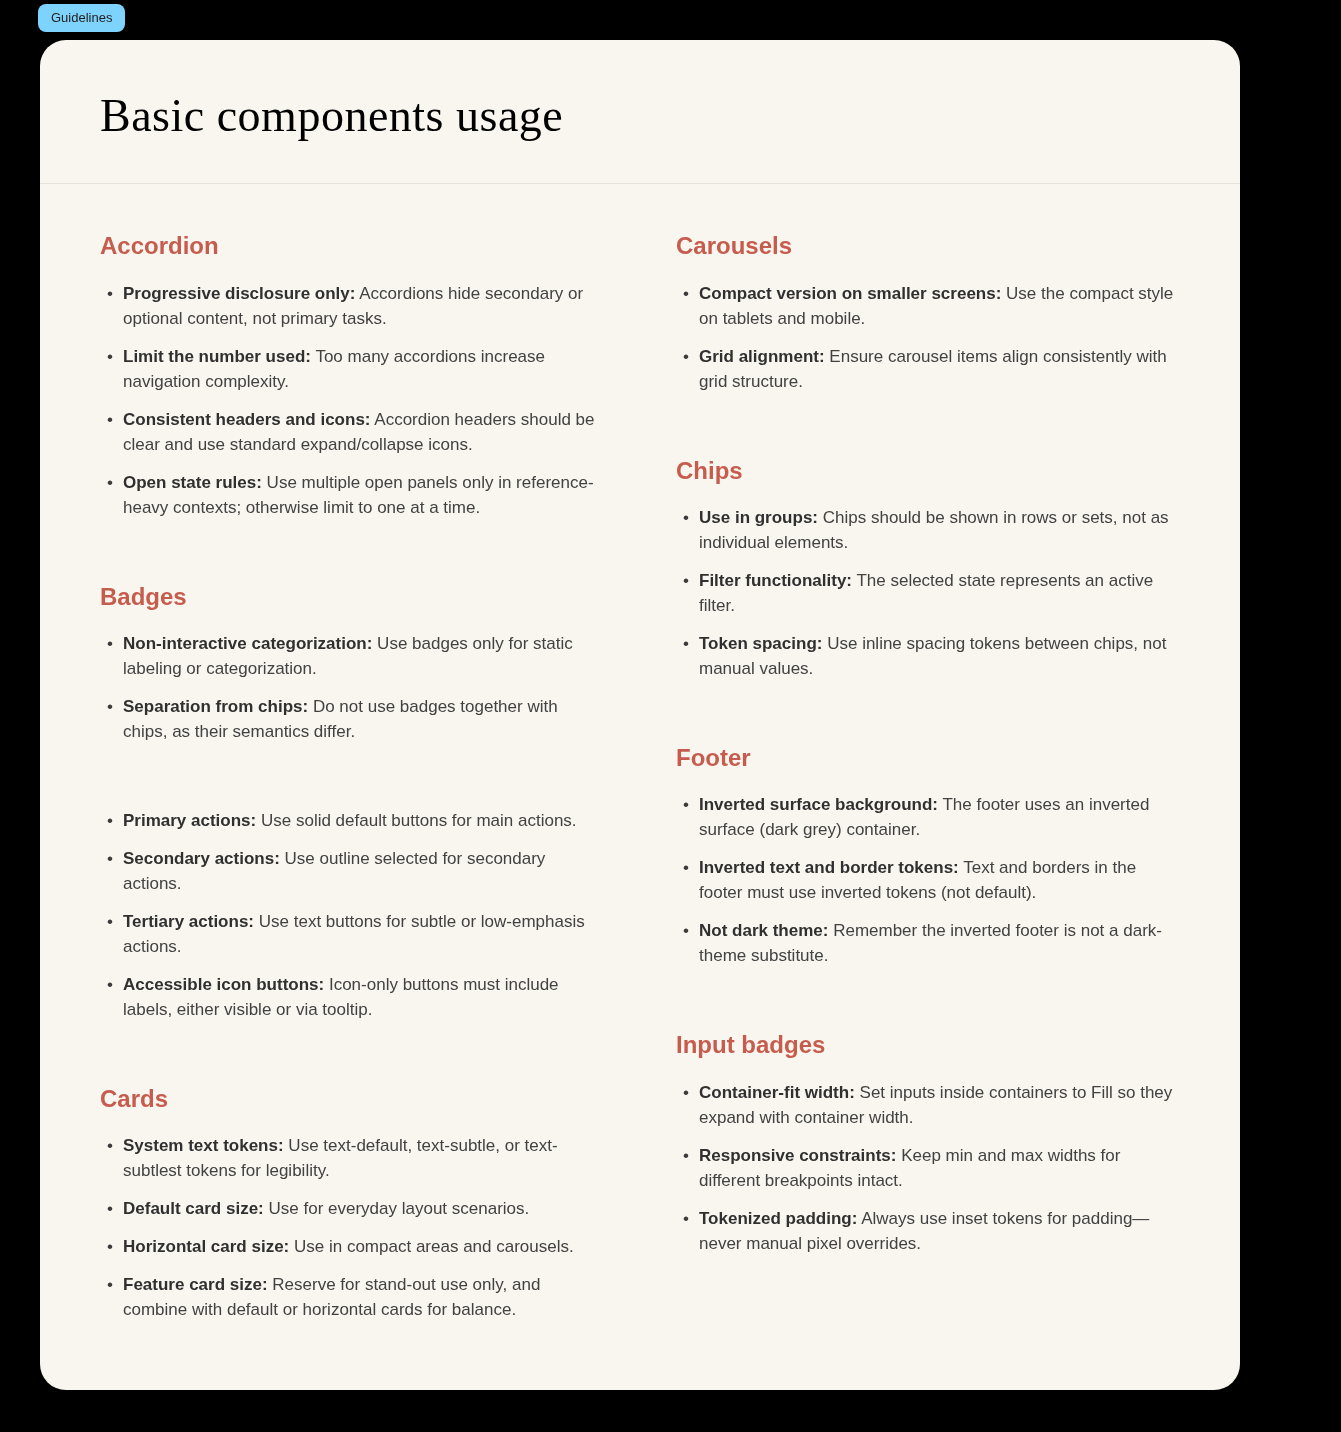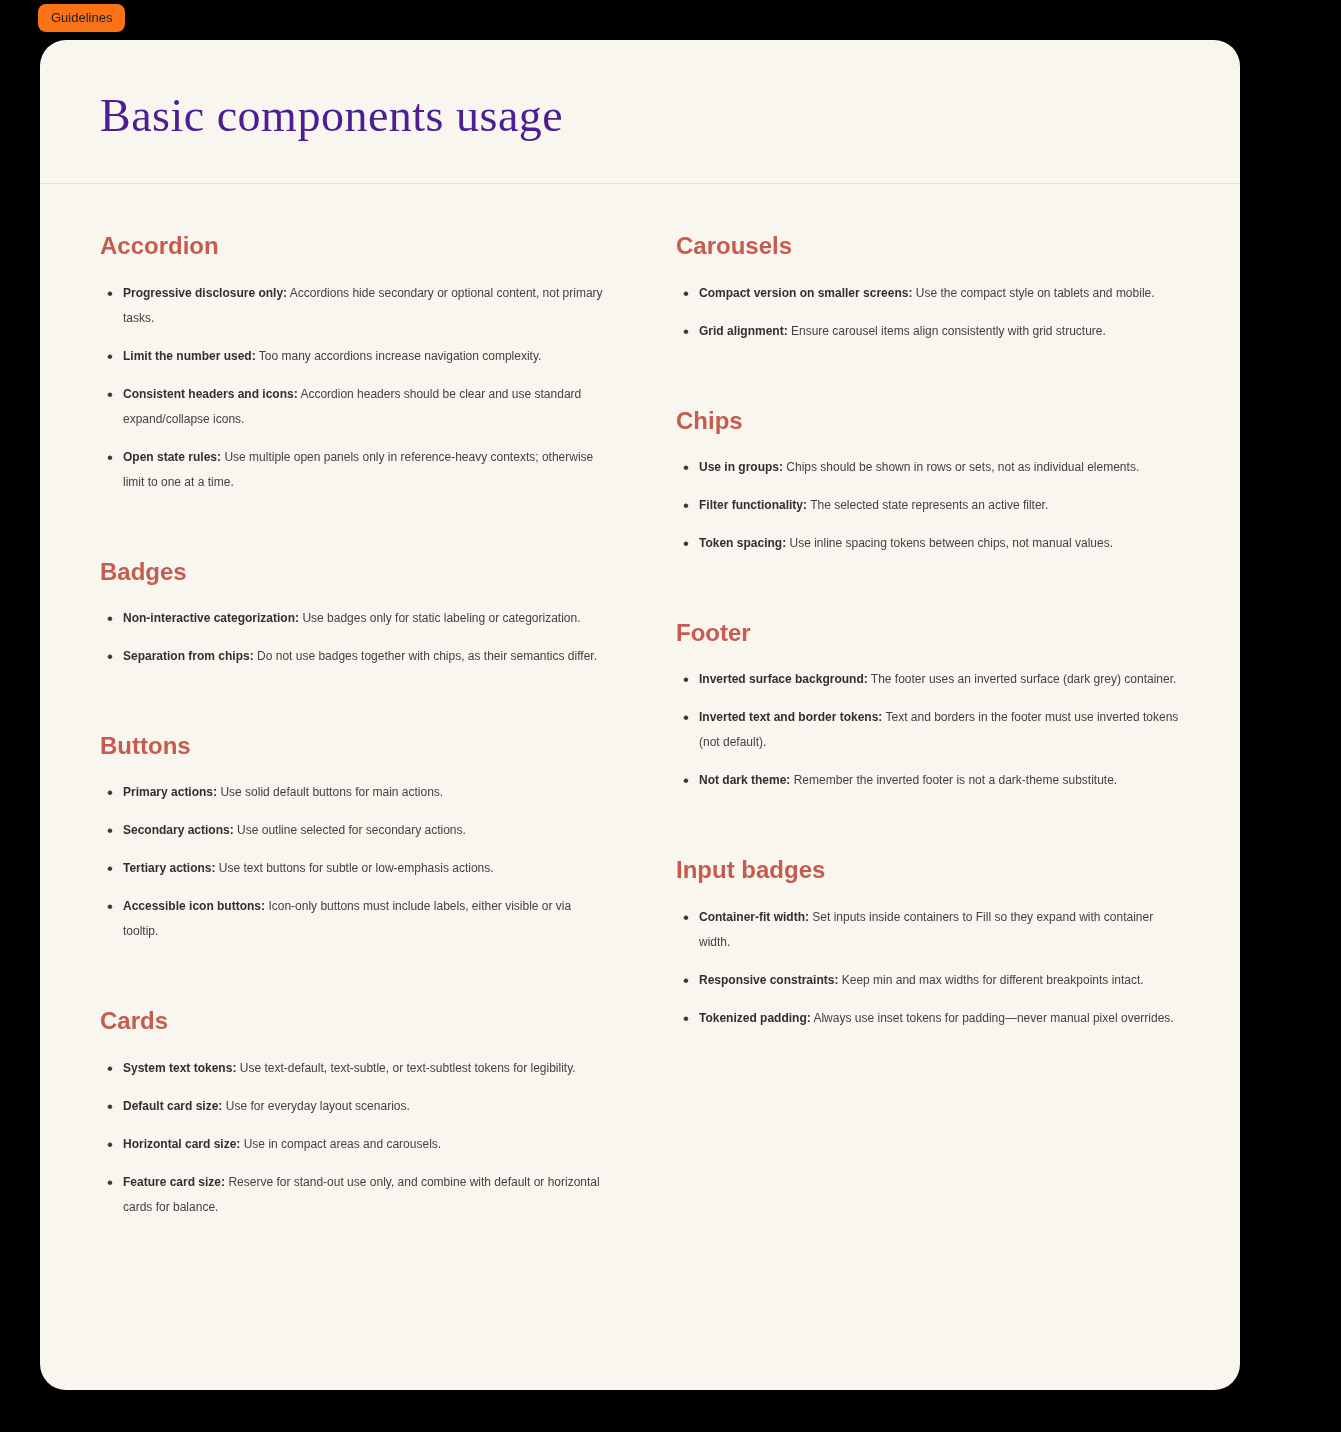--- a/index.html
+++ b/index.html
@@ -7,21 +7,21 @@
     background: #000;
     width: 1341px;
     min-height: 1432px;
     font-family: "Liberation Sans", "DejaVu Sans", sans-serif;
   }
   .stage { position: relative; width: 1341px; height: 1432px; background: #000; }
 
   .tab {
     position: absolute;
     left: 38px; top: 4px;
-    background: #f97316;
+    background: #7dd3fc;
     color: #222;
     font-size: 13px;
     padding: 7px 13px 8px 13px;
     border-radius: 8px;
     line-height: 1;
     cursor: pointer;
   }
 
   .card {
     position: absolute;
@@ -31,21 +31,21 @@
     border-radius: 26px;
     overflow: hidden;
   }
 
   .card-header { padding: 52px 60px 0 60px; }
   .page-title {
     font-family: "Liberation Serif", "DejaVu Serif", serif;
     font-weight: 400;
     font-size: 46px;
     letter-spacing: 0.5px;
-    color: #4c1d95;
+    color: #000000;
     line-height: 1.05;
   }
   .header-rule {
     margin-top: 43px;
     border: 0;
     border-top: 1px solid #e6e2d8;
     width: 100%;
   }
 
   .content {
@@ -64,21 +64,21 @@
     font-size: 24px;
     font-weight: 700;
     line-height: 1.1;
     margin-bottom: 21px;
   }
 
   ul.guideline-list { list-style: none; }
   ul.guideline-list li {
     position: relative;
     padding-left: 23px;
-    font-size: 12px;
+    font-size: 17px;
     line-height: 25px;
     color: #424242;
     margin-bottom: 13px;
   }
   ul.guideline-list li:last-child { margin-bottom: 0; }
   ul.guideline-list li::before {
     content: "•";
     position: absolute;
     left: 7px; top: 0;
     color: #3a3a3a;
@@ -113,21 +113,20 @@
             </ul>
           </section>
           <section>
             <h2 class="section-heading">Badges</h2>
             <ul class="guideline-list">
               <li><span class="lead">Non-interactive categorization:</span> <span>Use badges only for static labeling or categorization.</span></li>
               <li><span class="lead">Separation from chips:</span> <span>Do not use badges together with chips, as their semantics differ.</span></li>
             </ul>
           </section>
           <section>
-            <h2 class="section-heading">Buttons</h2>
             <ul class="guideline-list">
               <li><span class="lead">Primary actions:</span> <span>Use solid default buttons for main actions.</span></li>
               <li><span class="lead">Secondary actions:</span> <span>Use outline selected for secondary actions.</span></li>
               <li><span class="lead">Tertiary actions:</span> <span>Use text buttons for subtle or low-emphasis actions.</span></li>
               <li><span class="lead">Accessible icon buttons:</span> <span>Icon-only buttons must include labels, either visible or via tooltip.</span></li>
             </ul>
           </section>
           <section>
             <h2 class="section-heading">Cards</h2>
             <ul class="guideline-list">

